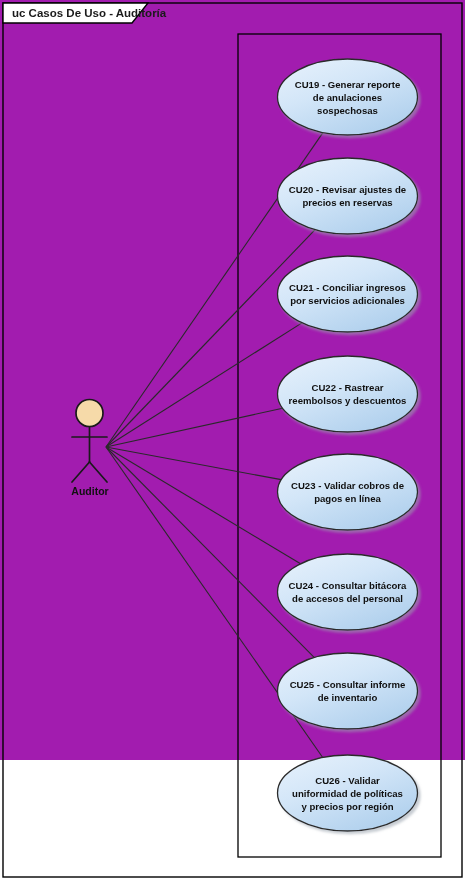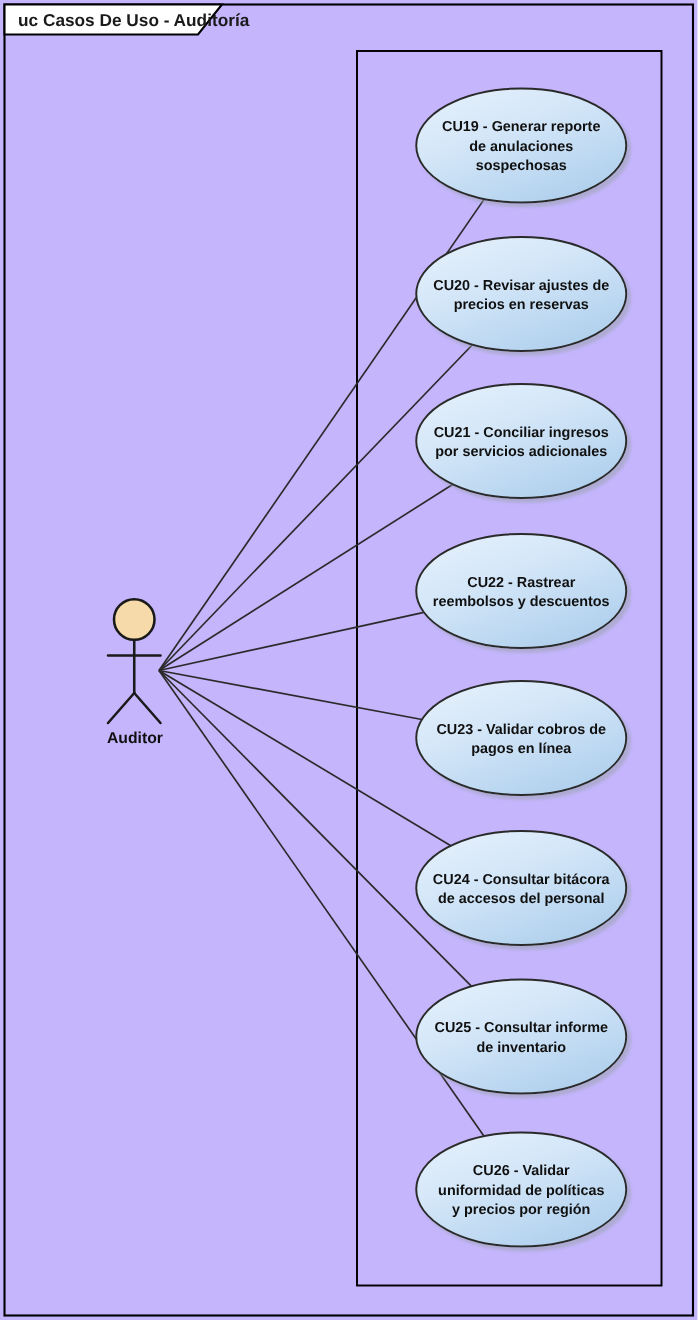--- a/index.html
+++ b/index.html
@@ -9,22 +9,22 @@
   }
   body {
     width: 465px;
     height: 880px;
     font-family: "Liberation Sans", sans-serif;
     overflow: hidden;
   }
   #diagram-root {
     position: relative;
     width: 465px;
-    height: 880px;
-    background: #c4b5fd;
+    height: 760px;
+    background: #a21caf;
   }
   svg#uml-canvas {
     display: block;
     width: 465px;
     height: 880px;
   }
   .frame-border {
     fill: none;
     stroke: #000000;
     stroke-width: 1.4;

